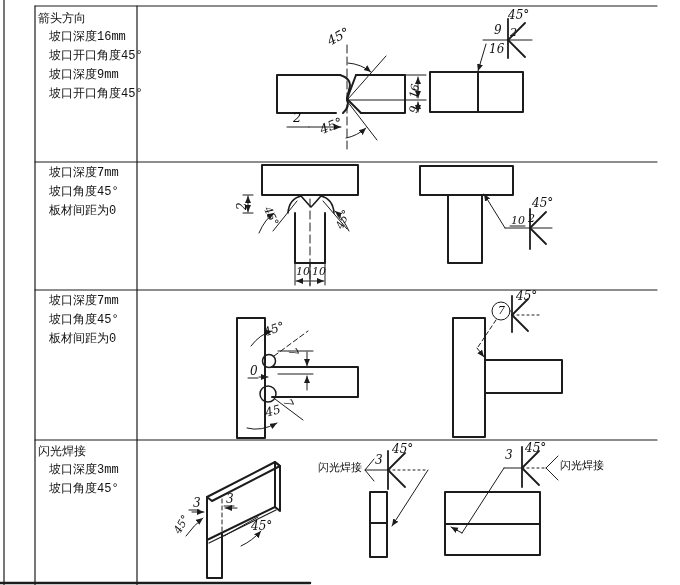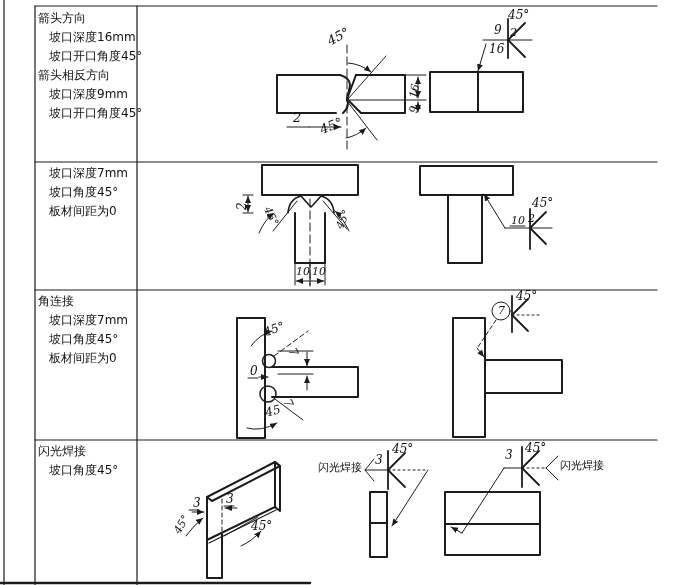--- a/index.html
+++ b/index.html
@@ -1,21 +1,21 @@
 <!DOCTYPE html>
 <html><head>
 <meta charset="utf-8">
 <style>
   html,body{margin:0;padding:0;background:#fff;}
   .page{position:relative;width:664px;height:585px;background:#ffffff;overflow:hidden;
         font-family:"DejaVu Sans","Liberation Sans",sans-serif;color:#111;}
   .art{position:absolute;left:0;top:0;}
   .cell{position:absolute;left:38px;width:100px;}
   .lbl{font-size:12px;line-height:19px;white-space:nowrap;letter-spacing:0px;}
-  .lbl.ind{padding-left:11px;}
+  .lbl.ind{padding-left:11px;font-family:Liberation Mono, monospace;}
   .dim{position:absolute;font-family:"DejaVu Serif","Liberation Serif",serif;
        font-style:italic;white-space:nowrap;transform-origin:0 0;line-height:1;}
   .cjk{font-style:normal;font-family:"DejaVu Sans","Liberation Sans",sans-serif;}
 </style>
 </head>
 <body>
 
 <div class="page">
 
   <svg class="art" width="680" height="585" viewBox="0 0 680 585" fill="none" stroke="#1c1c1c" stroke-linecap="round" stroke-linejoin="round">
@@ -173,37 +173,36 @@
       <path d="M462,533 L451,527" stroke-width="1" marker-end="url(#ah)"></path>
       <rect x="445" y="492" width="95" height="63" stroke-width="2"></rect>
       <path d="M445,524 H540" stroke-width="1.8"></path>
     </g>
   </svg>
 
   <div class="cell" style="top:9px">
     <div class="lbl">箭头方向</div>
     <div class="lbl ind">坡口深度16mm</div>
     <div class="lbl ind">坡口开口角度45°</div>
-    <div class="lbl">箭头相反方向</div>
     <div class="lbl ind">坡口深度9mm</div>
     <div class="lbl ind">坡口开口角度45°</div>
   </div>
   <div class="cell" style="top:164px">
     <div class="lbl ind">坡口深度7mm</div>
     <div class="lbl ind">坡口角度45°</div>
     <div class="lbl ind">板材间距为0</div>
   </div>
   <div class="cell" style="top:292px">
-    <div class="lbl">角连接</div>
     <div class="lbl ind">坡口深度7mm</div>
     <div class="lbl ind">坡口角度45°</div>
     <div class="lbl ind">板材间距为0</div>
   </div>
   <div class="cell" style="top:442px">
     <div class="lbl">闪光焊接</div>
+    <div class="lbl ind">坡口深度3mm</div>
     <div class="lbl ind">坡口角度45°</div>
   </div>
 
   <span class="dim" style="left:325px;top:36px;font-size:13px;transform:rotate(-28deg)">45°</span>
   <span class="dim" style="left:293px;top:111px;font-size:13px">2</span>
   <span class="dim" style="left:318px;top:124px;font-size:13px;transform:rotate(-22deg)">45°</span>
   <span class="dim" style="left:408px;top:97px;font-size:11px;transform:rotate(-80deg)">16</span>
   <span class="dim" style="left:408px;top:112px;font-size:11px;transform:rotate(-80deg)">9</span>
   <span class="dim" style="left:494px;top:24px;font-size:12px">9</span>
   <span class="dim" style="left:510px;top:27px;font-size:11px">2</span>

